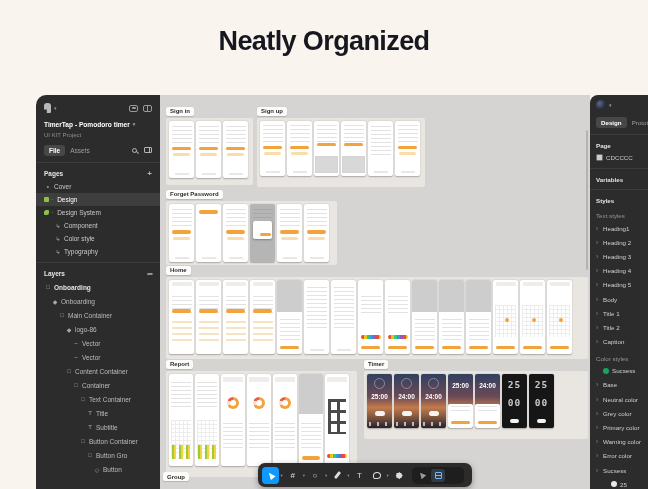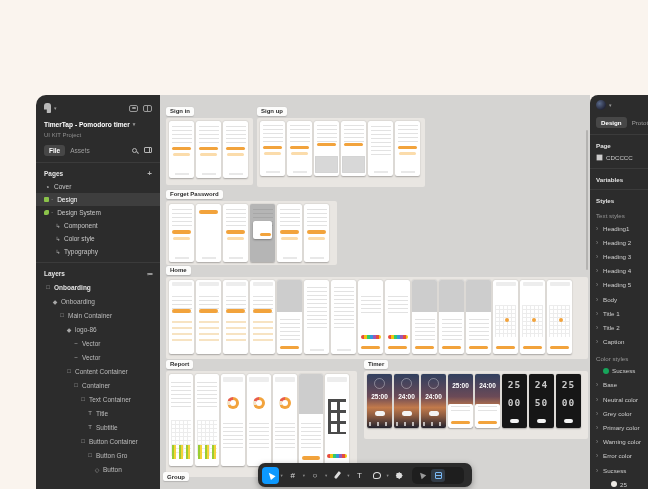--- a/index.html
+++ b/index.html
@@ -142,20 +142,21 @@
   .swatch{width:7px;height:7px;border-radius:1.5px;border:0.5px solid #6a6a6a;flex:none;margin-right:3px;}
   .subhead{height:11px;display:flex;align-items:center;padding:0 6px;color:#979797;margin-top:4px;}
   .srow{height:14.2px;display:flex;align-items:center;padding:0 6px;color:#cfcfcf;}
   .chev{color:#8a8a8a;width:7px;flex:none;font-size:6.5px;}
   .cdot{width:6px;height:6px;border-radius:50%;flex:none;margin-right:3px;}
 </style>
 </head>
 <body>
 
 <div class="stage">
+  <h1 class="slide-title">Neatly Organized</h1>
 
   <div class="app">
 
     <aside class="left">
       <div class="ls-row ls-top">
         <span class="figma-logo"></span>
         <span class="caret">▾</span>
         <span class="spacer"></span>
         <span class="badge-ic"></span>
         <span class="panel-ic"></span>
@@ -510,25 +511,20 @@
               </div>
               <div class="phone sheet" style="width: 25px; height: 54px;">
                 <b class="tm hi">24:00</b>
                 <i class="sh"></i>
                 <i class="shl"></i>
                 <i class="b bot"></i>
               </div>
               <div class="phone flip" style="width: 25px; height: 54px;">
                 <b class="dg">25</b>
                 <b class="dg two">00</b>
-                <i class="pillw lowp"></i>
-              </div>
-              <div class="phone flip" style="width: 25px; height: 54px;">
-                <b class="dg">24</b>
-                <b class="dg two">50</b>
                 <i class="pillw lowp"></i>
               </div>
               <div class="phone flip" style="width: 25px; height: 54px;">
                 <b class="dg">25</b>
                 <b class="dg two">00</b>
                 <i class="pillw lowp"></i>
               </div>
             </div></div>
         </div>
       <div class="sec-label group-label">Group</div>

